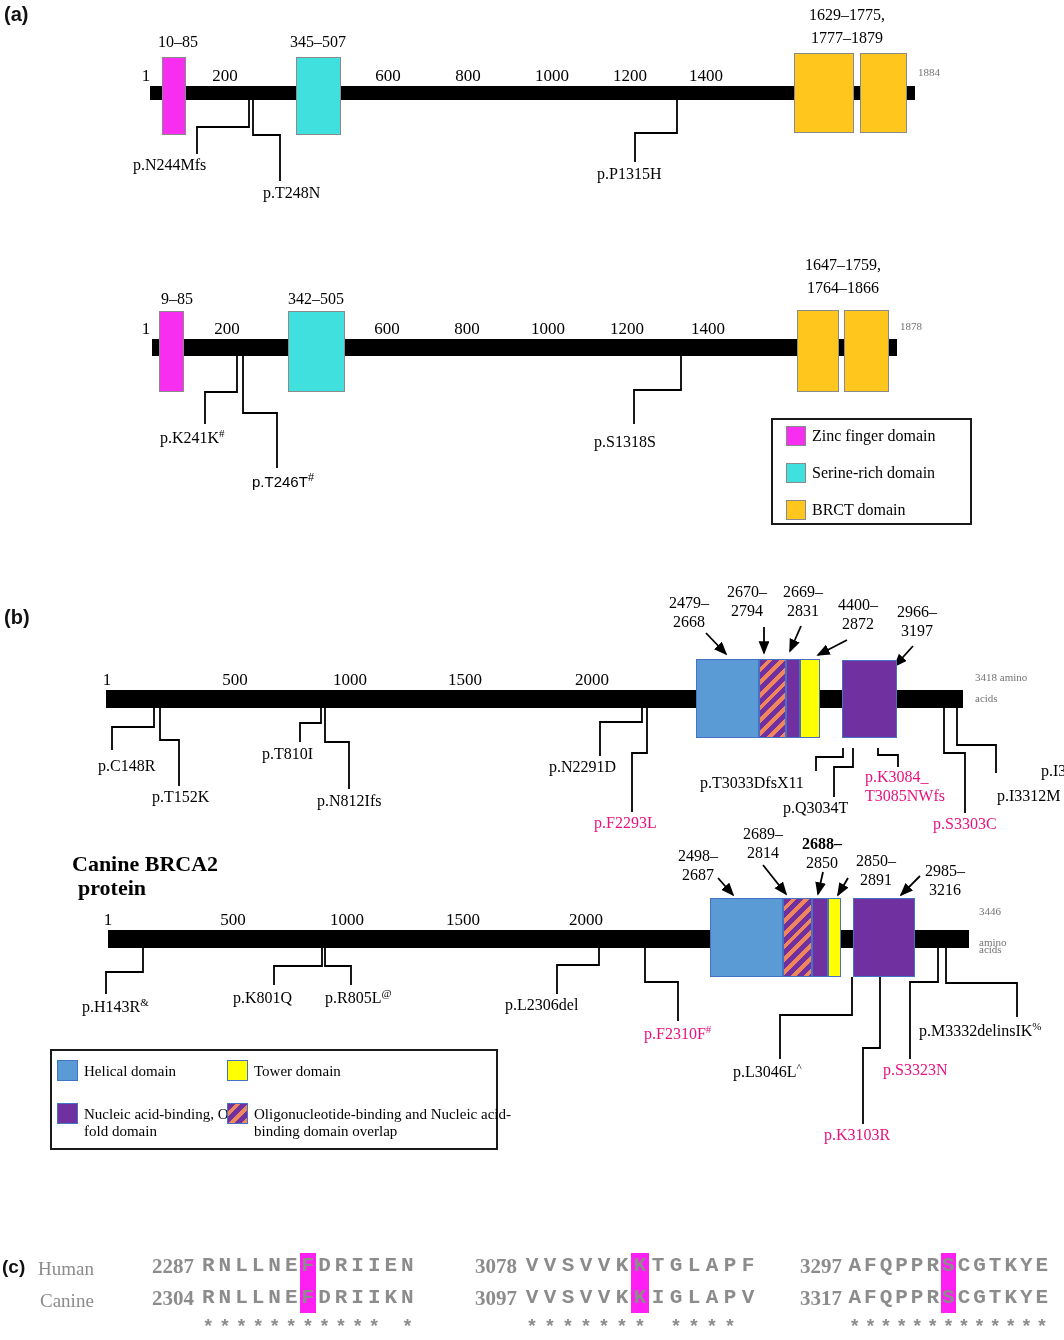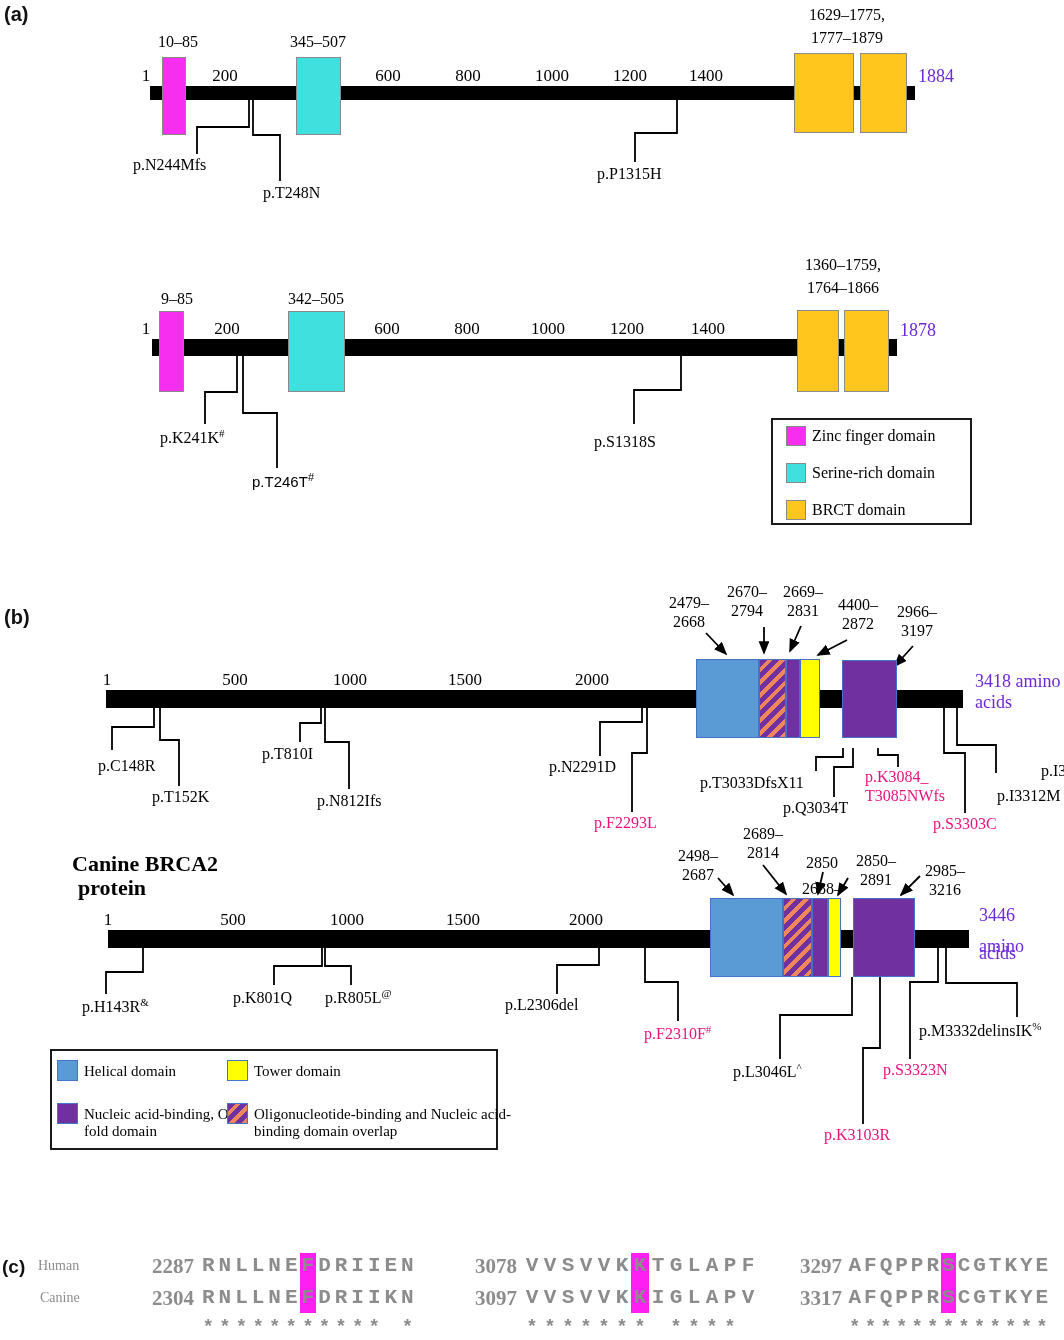--- a/index.html
+++ b/index.html
@@ -4,33 +4,33 @@
 <style>
   html,body{margin:0;padding:0;background:#fff;}
   #figure{position:relative;width:1064px;height:1340px;background:#ffffff;overflow:hidden;
           font-family:"Liberation Serif",serif;}
   .abs{position:absolute;z-index:2;}
   #lines{position:absolute;left:0;top:0;z-index:1;}
   .tag{font-family:"Liberation Sans",sans-serif;font-weight:bold;font-size:20px;color:#111;}
   .title{font-weight:bold;font-size:22px;color:#000;white-space:nowrap;}
   .bar{background:#000;}
   .tick{font-size:17px;color:#000;transform:translateX(-50%);white-space:nowrap;}
-  .endlab{font-size:18px;color:#6d28d9;white-space:nowrap;}
+  .endlab{font-size:11px;color:#737373;white-space:nowrap;}
   .dlabel{font-size:16px;color:#000;transform:translateX(-50%);text-align:center;white-space:nowrap;}
   .dombox{box-sizing:border-box;}
   .b1box{border:1px solid #8a8a8a;}
   .b2box{border:1.5px solid #4472c4;}
   .striped{background:repeating-linear-gradient(135deg,#7030A0 0px,#7030A0 5px,#F0875C 5px,#F0875C 9px);}
   .mut{font-size:16px;color:#000;white-space:nowrap;}
   .mut sup{font-size:11px;}
   .mut.sans{font-family:"Liberation Sans",sans-serif;font-size:15px;}
   .legendbox{box-sizing:border-box;border:2px solid #1a1a1a;background:#fff;}
   .legtext{font-size:16px;color:#000;white-space:nowrap;}
   .legtext2{font-size:15px;color:#000;white-space:nowrap;line-height:17px;}
-  .rowlab{font-size:14px;color:#8c8c8c;}
+  .rowlab{font-size:19px;color:#8c8c8c;}
   .seqnum{font-size:21px;font-weight:bold;color:#8c8c8c;text-align:right;}
   .seqrow{display:flex;font-family:"Liberation Mono",monospace;font-size:21px;font-weight:bold;color:#8c8c8c;}
   .seqrow span{display:inline-block;text-align:center;}
   .starrow{display:flex;font-family:"Liberation Mono",monospace;font-size:19px;font-weight:bold;color:#8c8c8c;}
   .starrow span{display:inline-block;text-align:center;}
 </style>
 </head>
 <body>
 
 <div id="figure">
@@ -110,21 +110,21 @@
     <div class="abs tick" style="left: 548px; top: 319px;">1000</div>
     <div class="abs tick" style="left: 627px; top: 319px;">1200</div>
     <div class="abs tick" style="left: 708px; top: 319px;">1400</div>
     <div class="abs endlab" style="left: 900px; top: 320px;">1878</div>
     <div class="abs dombox b1box" style="left: 159px; top: 311px; width: 25px; height: 81px; background: rgb(247, 46, 239);"></div>
     <div class="abs dombox b1box" style="left: 288px; top: 311px; width: 57px; height: 81px; background: rgb(63, 224, 221);"></div>
     <div class="abs dombox b1box" style="left: 797px; top: 310px; width: 42px; height: 82px; background: rgb(255, 198, 30);"></div>
     <div class="abs dombox b1box" style="left: 844px; top: 310px; width: 45px; height: 82px; background: rgb(255, 198, 30);"></div>
     <div class="abs dlabel" style="left: 177px; top: 290px;">9–85</div>
     <div class="abs dlabel" style="left: 316px; top: 290px;">342–505</div>
-    <div class="abs dlabel" style="left: 843px; top: 256px;">1360–1759,</div>
+    <div class="abs dlabel" style="left: 843px; top: 256px;">1647–1759,</div>
     <div class="abs dlabel" style="left: 843px; top: 279px;">1764–1866</div>
     <div class="abs mut" style="left: 160px; top: 427px;">p.K241K<sup>#</sup></div>
     <div class="abs mut sans" style="left: 252px; top: 471px;">p.T246T<sup>#</sup></div>
     <div class="abs mut" style="left: 594px; top: 433px;">p.S1318S</div>
     <div class="abs bar" style="left: 106px; top: 690px; width: 857px; height: 18px;"></div>
     <div class="abs tick" style="left: 107px; top: 670px;">1</div>
     <div class="abs tick" style="left: 235px; top: 670px;">500</div>
     <div class="abs tick" style="left: 350px; top: 670px;">1000</div>
     <div class="abs tick" style="left: 465px; top: 670px;">1500</div>
     <div class="abs tick" style="left: 592px; top: 670px;">2000</div>
@@ -171,21 +171,21 @@
     <div class="abs endlab" style="left: 979px; top: 943px;">acids</div>
     <div class="abs dombox b2box" style="left: 710px; top: 898px; width: 73px; height: 79px; background: rgb(91, 155, 213);"></div>
     <div class="abs dombox b2box striped" style="left: 783px; top: 898px; width: 29px; height: 79px;"></div>
     <div class="abs dombox b2box" style="left: 812px; top: 898px; width: 16px; height: 79px; background: rgb(112, 48, 160);"></div>
     <div class="abs dombox b2box" style="left: 828px; top: 898px; width: 13px; height: 79px; background: rgb(255, 255, 0);"></div>
     <div class="abs dombox b2box" style="left: 853px; top: 898px; width: 62px; height: 79px; background: rgb(112, 48, 160);"></div>
     <div class="abs dlabel" style="left: 698px; top: 847px;">2498–</div>
     <div class="abs dlabel" style="left: 698px; top: 866px;">2687</div>
     <div class="abs dlabel" style="left: 763px; top: 825px;">2689–</div>
     <div class="abs dlabel" style="left: 763px; top: 844px;">2814</div>
-    <div class="abs dlabel" style="left: 822px; top: 880px;">2688–</div>
+    <div class="abs dlabel" style="left: 822px; top: 835px; font-weight: bold;">2688–</div>
     <div class="abs dlabel" style="left: 822px; top: 854px;">2850</div>
     <div class="abs dlabel" style="left: 876px; top: 852px;">2850–</div>
     <div class="abs dlabel" style="left: 876px; top: 871px;">2891</div>
     <div class="abs dlabel" style="left: 945px; top: 862px;">2985–</div>
     <div class="abs dlabel" style="left: 945px; top: 881px;">3216</div>
     <div class="abs mut" style="left: 82px; top: 996px;">p.H143R<sup>&amp;</sup></div>
     <div class="abs mut" style="left: 233px; top: 989px;">p.K801Q</div>
     <div class="abs mut" style="left: 325px; top: 987px;">p.R805L<sup>@</sup></div>
     <div class="abs mut" style="left: 505px; top: 996px;">p.L2306del</div>
     <div class="abs mut" style="left: 644px; top: 1023px; color: rgb(232, 18, 126);">p.F2310F<sup>#</sup></div>

